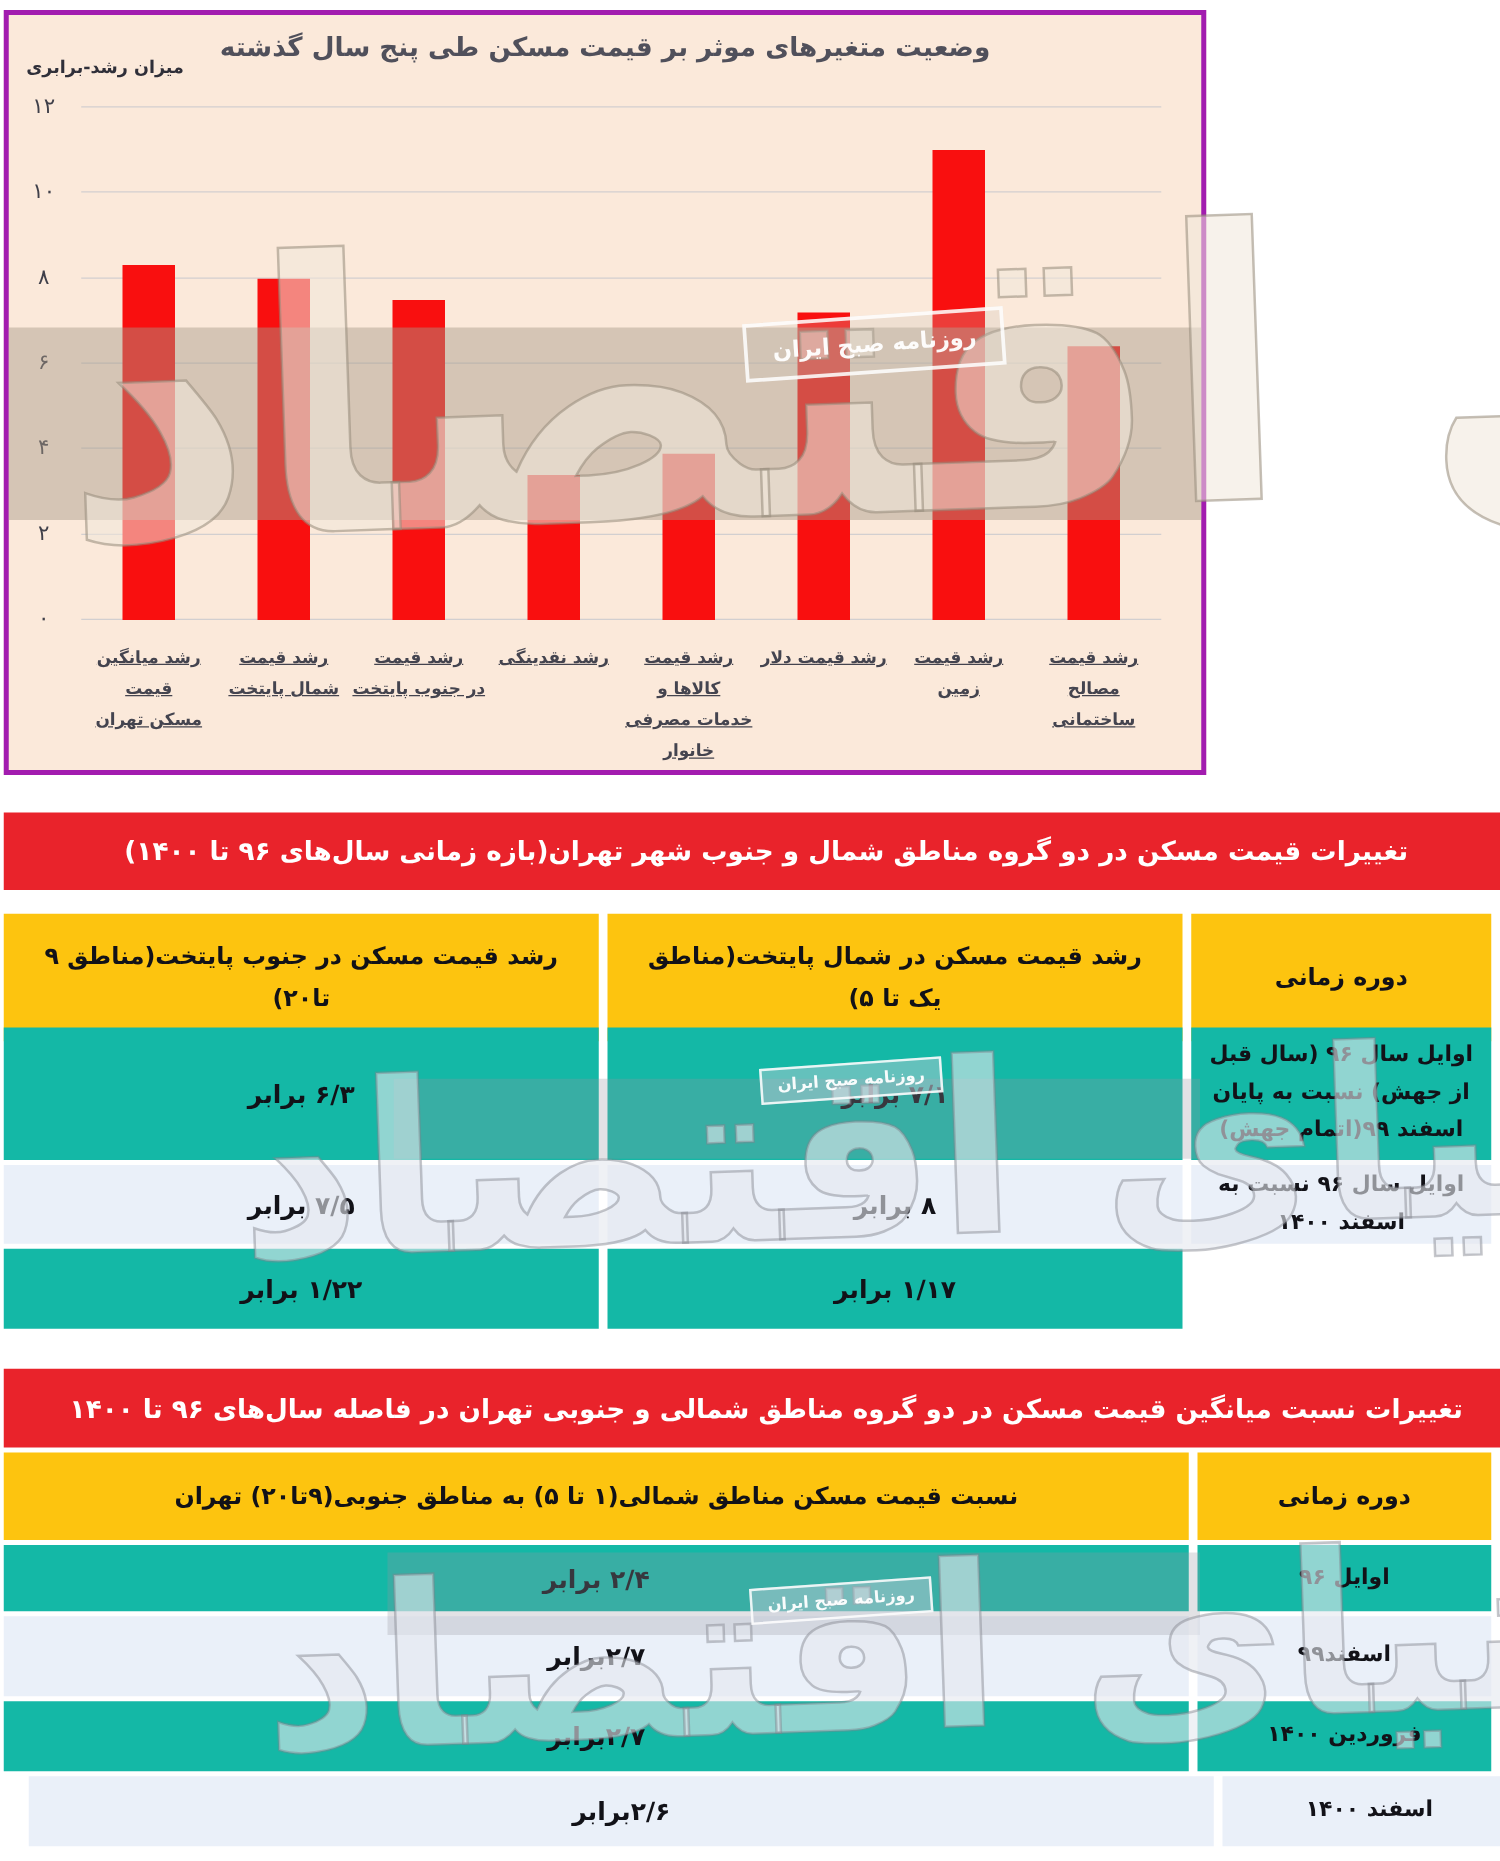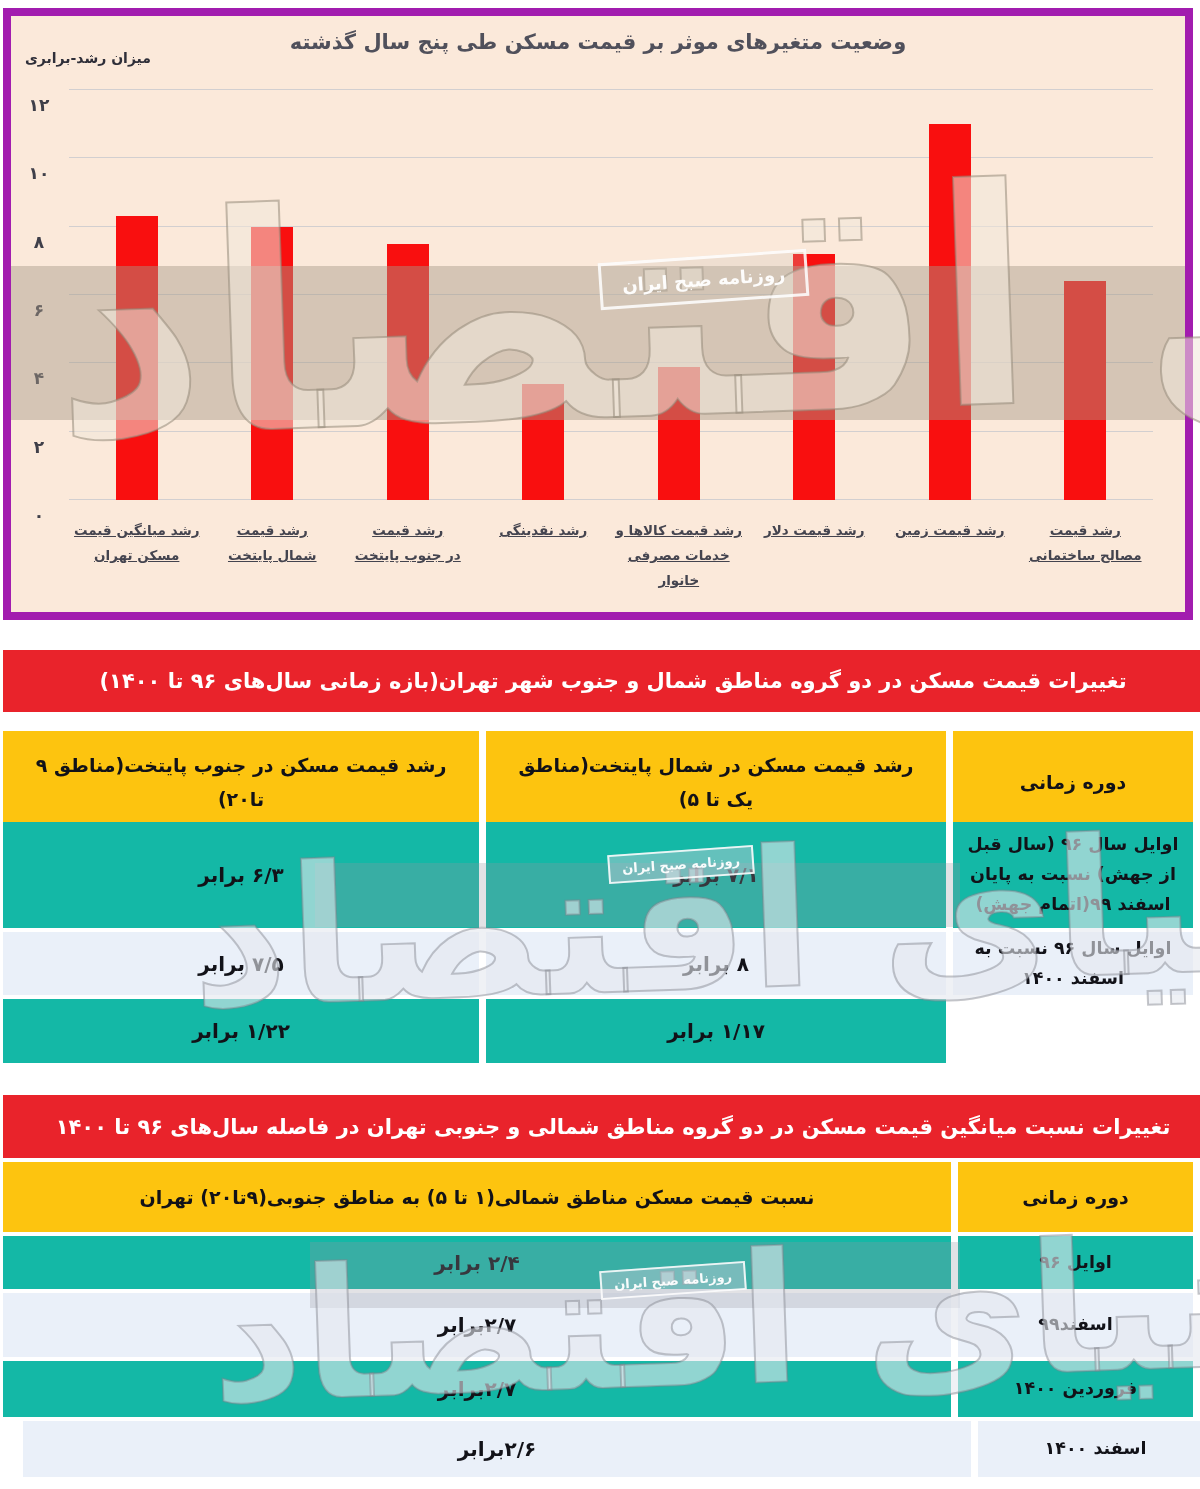--- a/index.html
+++ b/index.html
@@ -1,27 +1,27 @@
 <!DOCTYPE html>
 <html lang="fa"><head>
 <meta charset="utf-8">
 <style>
   html,body{margin:0;padding:0;background:#ffffff;}
   .page{position:relative;width:1200px;height:1489px;background:#ffffff;overflow:hidden;
         font-family:"DejaVu Sans",sans-serif;}
   
-  .chart-box{position:absolute;left:3px;top:8px;width:1190px;height:612px;
-             background:#fbe9da;border:8px solid #a21caf;box-sizing:border-box;}
+  .chart-box{position:absolute;left:3px;top:8px;width:962px;height:612px;
+             background:#fbe9da;border:4px solid #a21caf;box-sizing:border-box;}
   .chart-title{position:absolute;top:14px;left:0;right:0;text-align:center;
                font-size:21px;font-weight:bold;color:#50505b;direction:rtl;}
   .y-axis-title{position:absolute;top:34px;left:14px;font-size:14px;font-weight:bold;
                 color:#2f2f39;direction:rtl;text-align:right;}
   .ticks{position:absolute;left:6px;top:74px;width:44px;height:410px;}
   .y-tick{position:absolute;left:0;width:44px;text-align:center;font-size:17px;
-          font-weight:bold;color:#3f3f49;direction:rtl;margin-top:16px;}
+          font-weight:normal;color:#3f3f49;direction:rtl;}
   .plot-area{position:absolute;left:58px;right:32px;top:74px;height:410px;}
   .gridline{position:absolute;left:0;right:0;height:1px;background:rgba(176,186,200,0.55);}
   .bars{position:absolute;inset:0;display:flex;align-items:flex-end;}
   .bar-slot{flex:1;display:flex;justify-content:center;align-items:flex-end;height:100%;}
   .bar{width:42px;background:#f90f0f;}
   .x-labels{position:absolute;left:58px;right:32px;top:494px;display:flex;}
   .x-label{flex:1;text-align:center;font-size:13.5px;font-weight:bold;color:#44444f;
            line-height:1.85;direction:rtl;padding-top:8px;text-decoration:underline;}
   
   .wm{pointer-events:none;}

